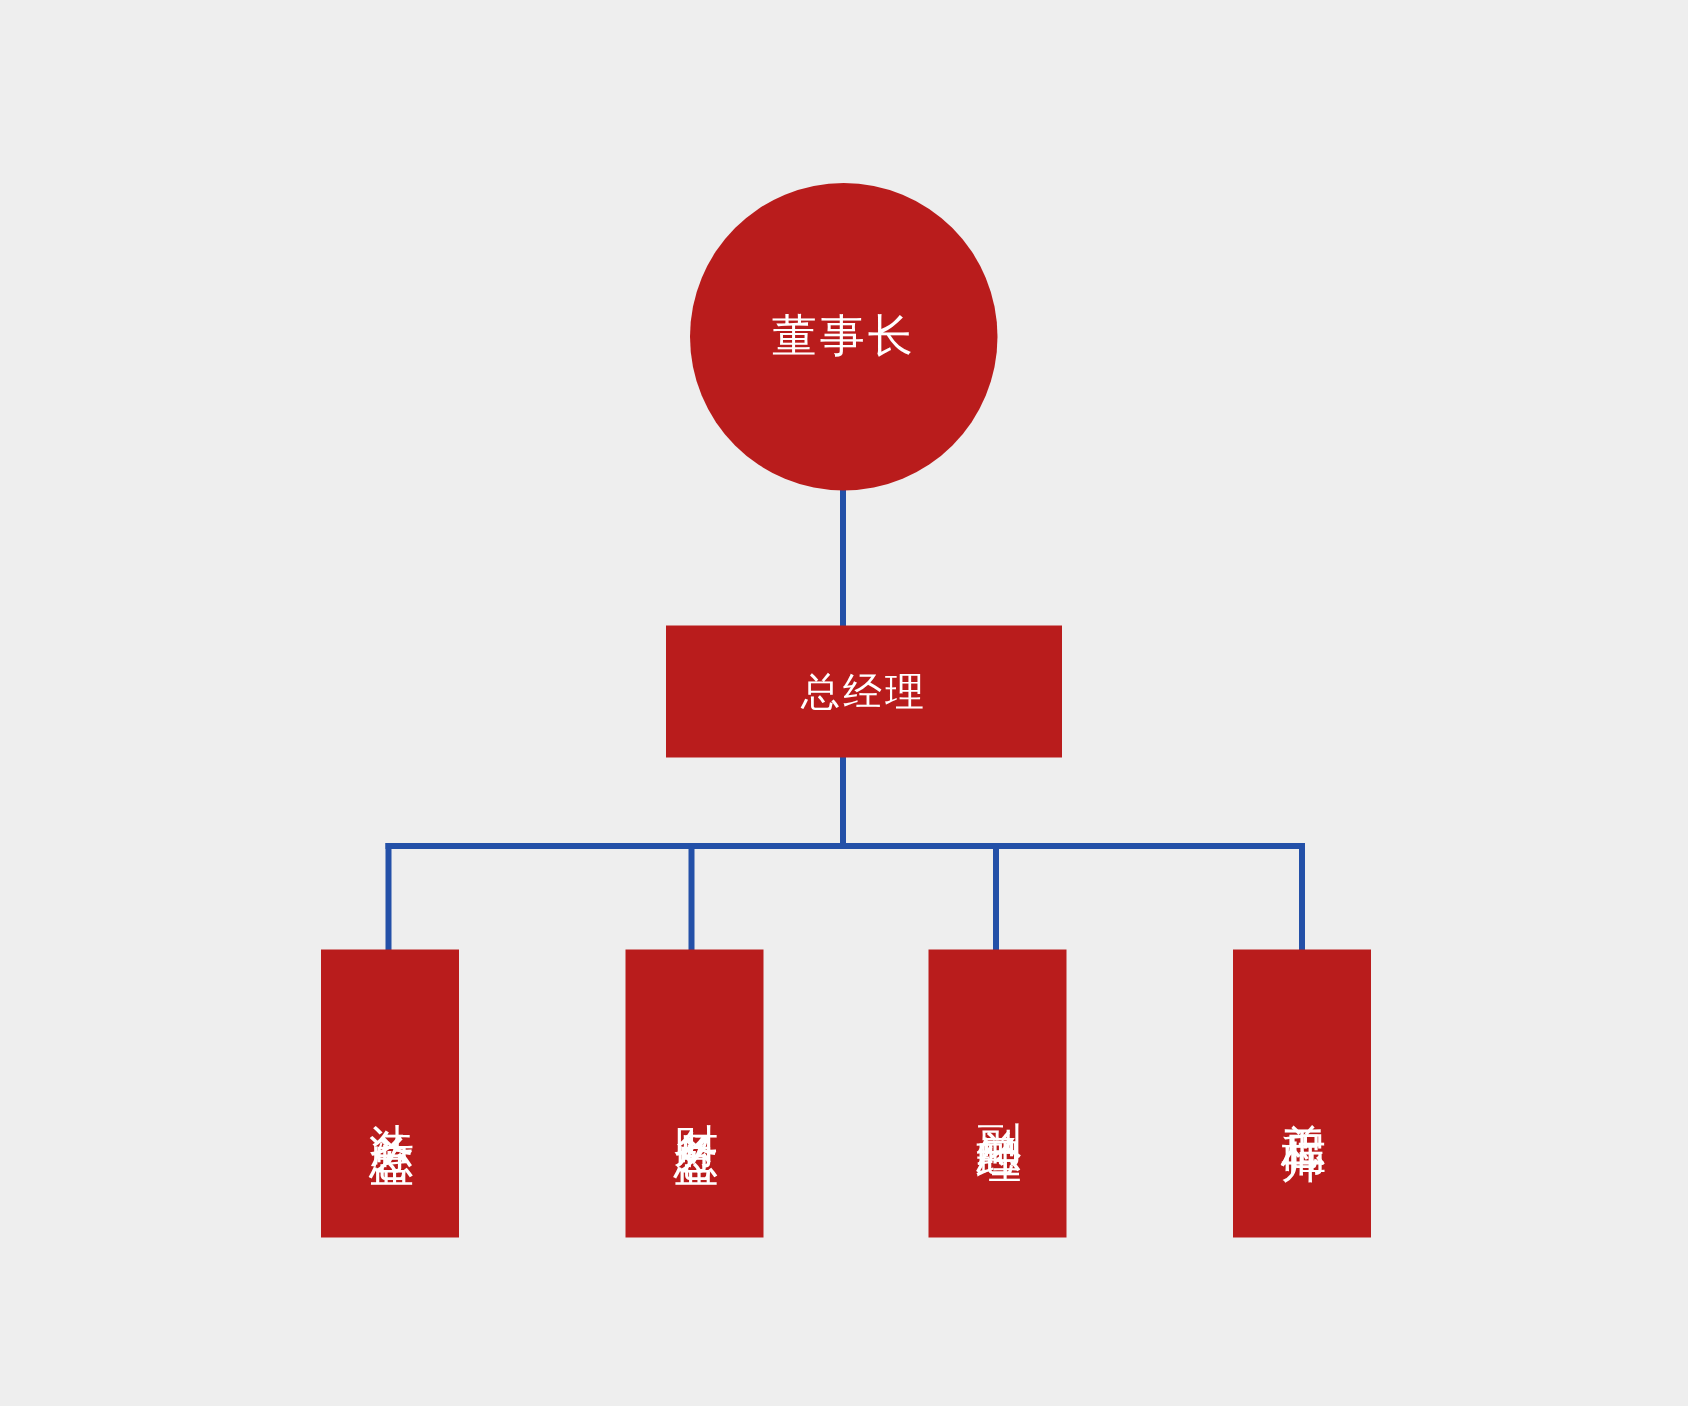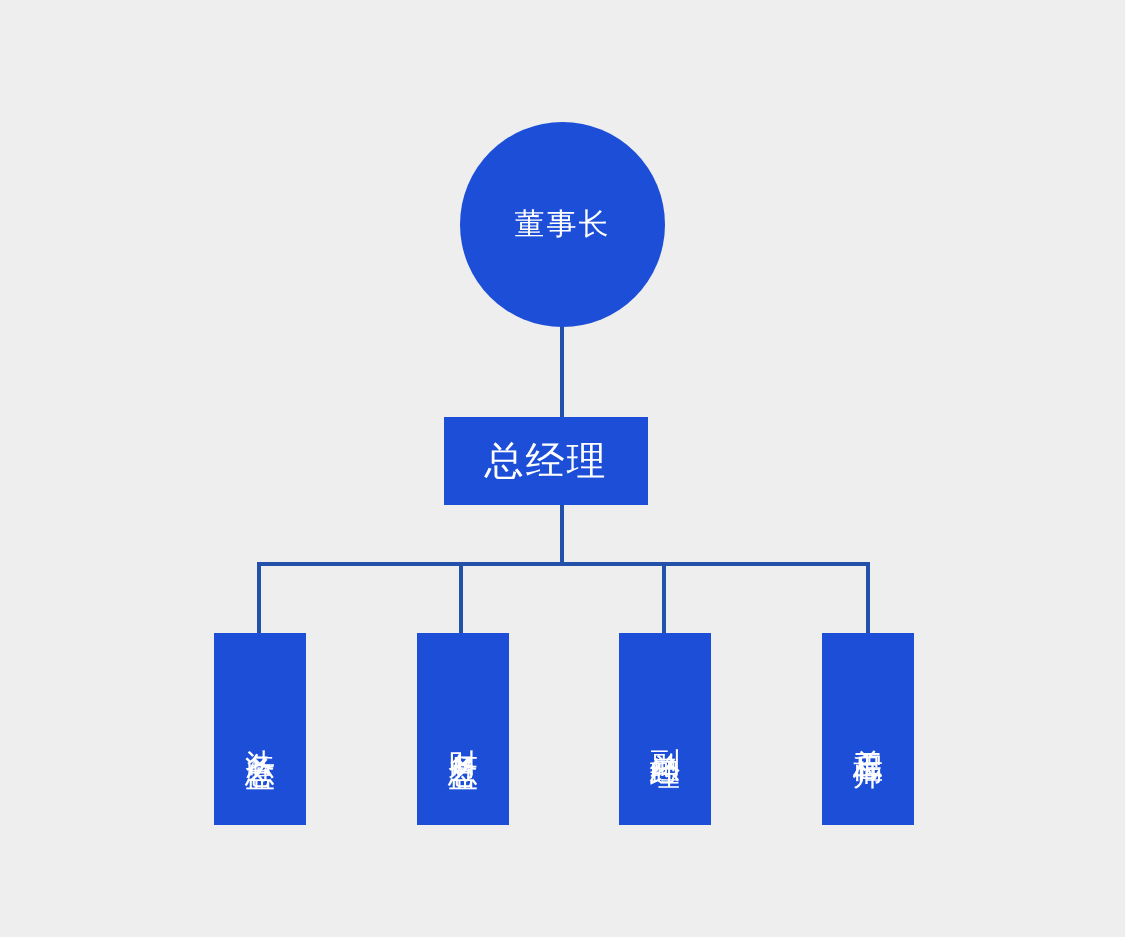--- a/index.html
+++ b/index.html
@@ -49,44 +49,44 @@
     height: 72px;
   }
   .drop-1 { left: 257px; }
   .drop-2 { left: 459px; }
   .drop-3 { left: 662px; }
   .drop-4 { left: 866px; }
 
   
   .node {
     position: absolute;
-    background: #1d4ed8;
+    background: #b91c1c;
     color: #ffffff;
     display: flex;
     align-items: center;
     justify-content: center;
     box-sizing: border-box;
   }
 
   .node-circle {
     left: 460px;
     top: 122px;
     width: 205px;
     height: 205px;
     border-radius: 50%;
     font-size: 30px;
     letter-spacing: 2px;
   }
 
   .node-rect-top {
     left: 444px;
     top: 417px;
-    width: 204px;
+    width: 264px;
     height: 88px;
-    font-size: 39px;
+    font-size: 26px;
     letter-spacing: 2px;
   }
 
   .node-rect-vertical {
     top: 633px;
     width: 92px;
     height: 192px;
     font-size: 30px;
     writing-mode: vertical-rl;
     text-orientation: upright;

